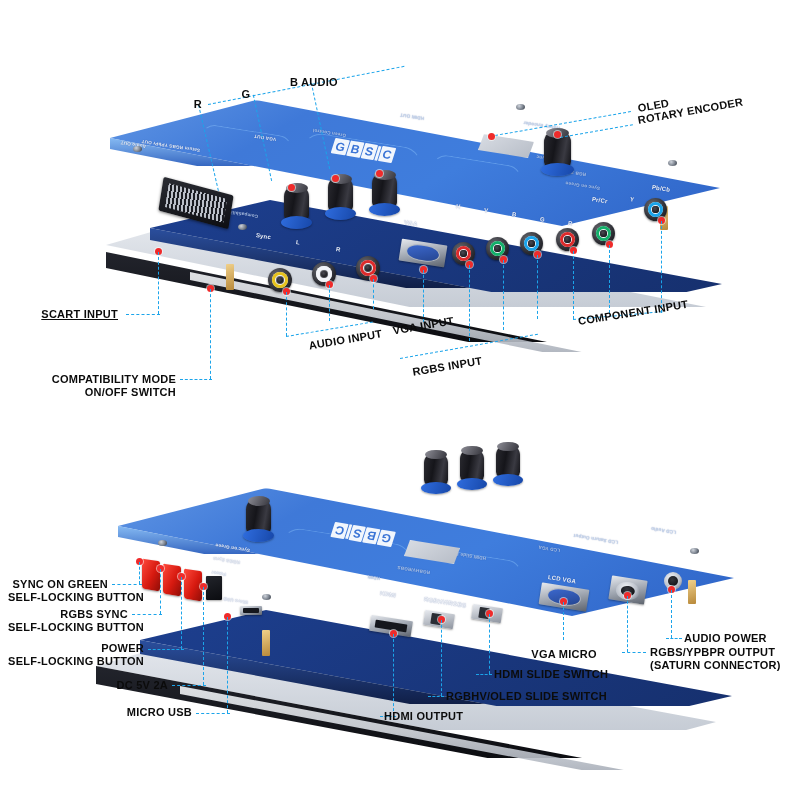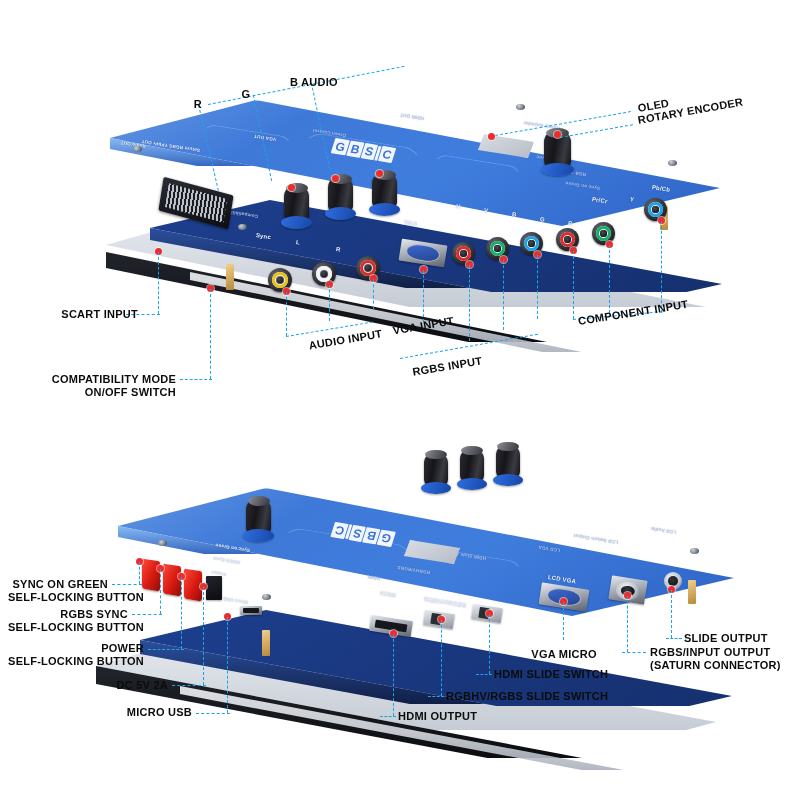--- a/index.html
+++ b/index.html
@@ -272,21 +272,21 @@
     <div class="ln h" style="left:495px;top:135px;width:138px;transform:rotate(-10deg);"></div>
     <div class="ln h" style="left:560px;top:137px;width:74px;transform:rotate(-10deg);"></div>
     <div class="dot" style="left:488px;top:133px;"></div>
     <div class="dot" style="left:554px;top:131px;"></div>
     <div class="lbl" style="left:638px;top:102px;transform:rotate(-10deg);">OLED</div>
     <div class="lbl" style="left:638px;top:114px;transform:rotate(-10deg);">ROTARY ENCODER</div>
 
     <div class="dot" style="left:155px;top:248px;"></div>
     <div class="ln v" style="left:158px;top:252px;height:62px;"></div>
     <div class="ln h" style="left:126px;top:314px;width:34px;"></div>
-    <div class="lbl r" style="left:28px;top:308px;width:110px;">SCART INPUT</div>
+    <div class="lbl r" style="left:8px;top:308px;width:110px;text-decoration:underline;">SCART INPUT</div>
 
     <div class="dot" style="left:207px;top:285px;"></div>
     <div class="ln v" style="left:210px;top:289px;height:90px;"></div>
     <div class="ln h" style="left:180px;top:379px;width:32px;"></div>
     <div class="lbl r" style="left:34px;top:373px;width:142px;">COMPATIBILITY MODE
 ON/OFF SWITCH</div>
 
     <div class="dot" style="left:283px;top:288px;"></div>
     <div class="dot" style="left:326px;top:281px;"></div>
     <div class="dot" style="left:370px;top:275px;"></div>
@@ -449,41 +449,41 @@
     <div class="lbl r" style="left:78px;top:249px;width:90px;">DC 5V 2A</div>
 
     <div class="dot" style="left:224px;top:183px;"></div>
     <div class="ln v" style="left:227px;top:187px;height:96px;"></div>
     <div class="ln h" style="left:196px;top:283px;width:34px;"></div>
     <div class="lbl r" style="left:96px;top:276px;width:96px;">MICRO USB</div>
 
     <div class="dot" style="left:390px;top:200px;"></div>
     <div class="ln v" style="left:393px;top:204px;height:82px;"></div>
     <div class="ln h" style="left:380px;top:286px;width:16px;"></div>
-    <div class="lbl" style="left:398px;top:280px;text-align:right;">HDMI OUTPUT</div>
+    <div class="lbl" style="left:384px;top:280px;text-align:right;">HDMI OUTPUT</div>
 
     <div class="dot" style="left:438px;top:186px;"></div>
     <div class="ln v" style="left:441px;top:190px;height:76px;"></div>
     <div class="ln h" style="left:428px;top:266px;width:16px;"></div>
-    <div class="lbl" style="left:446px;top:260px;">RGBHV/RGBS SLIDE SWITCH</div>
+    <div class="lbl" style="left:446px;top:260px;">RGBHV/OLED SLIDE SWITCH</div>
 
     <div class="dot" style="left:486px;top:180px;"></div>
     <div class="ln v" style="left:489px;top:184px;height:60px;"></div>
     <div class="ln h" style="left:476px;top:244px;width:16px;"></div>
     <div class="lbl" style="left:494px;top:238px;">HDMI SLIDE SWITCH</div>
 
     <div class="dot" style="left:560px;top:168px;"></div>
     <div class="ln v" style="left:563px;top:172px;height:38px;"></div>
     <div class="lbl c" style="left:516px;top:218px;width:96px;">VGA MICRO</div>
 
     <div class="dot" style="left:668px;top:156px;"></div>
     <div class="ln v" style="left:671px;top:160px;height:48px;"></div>
     <div class="ln h" style="left:666px;top:208px;width:16px;"></div>
-    <div class="lbl" style="left:684px;top:202px;">SLIDE OUTPUT</div>
+    <div class="lbl" style="left:684px;top:202px;">AUDIO POWER</div>
 
     <div class="dot" style="left:624px;top:162px;"></div>
     <div class="ln v" style="left:627px;top:166px;height:56px;"></div>
     <div class="ln h" style="left:622px;top:222px;width:24px;"></div>
-    <div class="lbl" style="left:650px;top:216px;">RGBS/INPUT OUTPUT
+    <div class="lbl" style="left:650px;top:216px;">RGBS/YPBPR OUTPUT
 (SATURN CONNECTOR)</div>
   </div>
 
 </div>
 
 </body></html>

